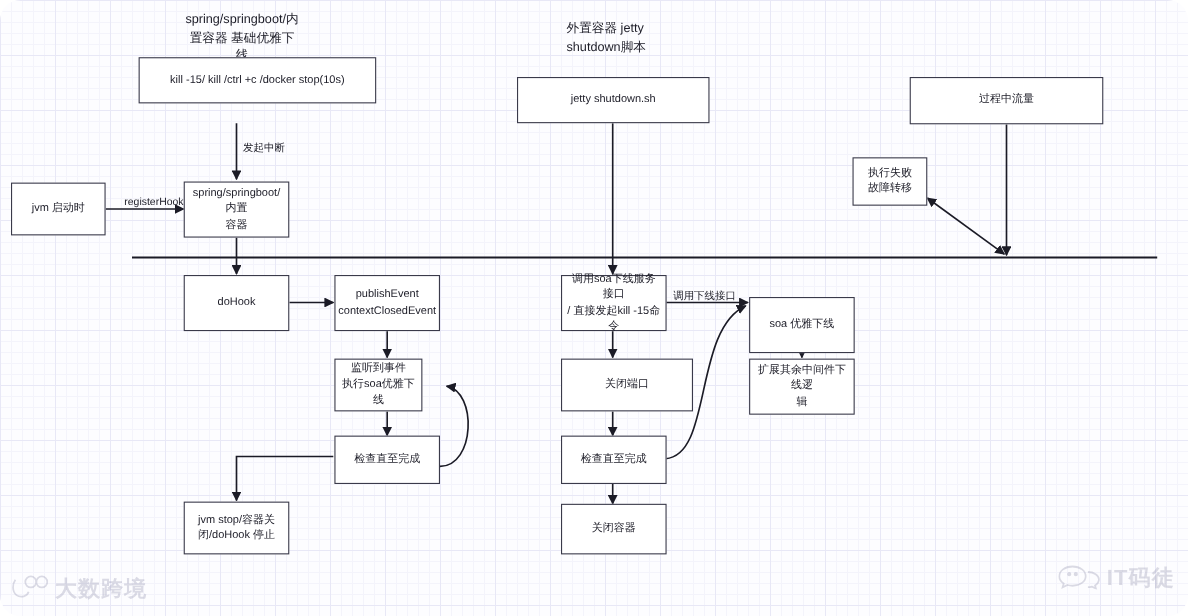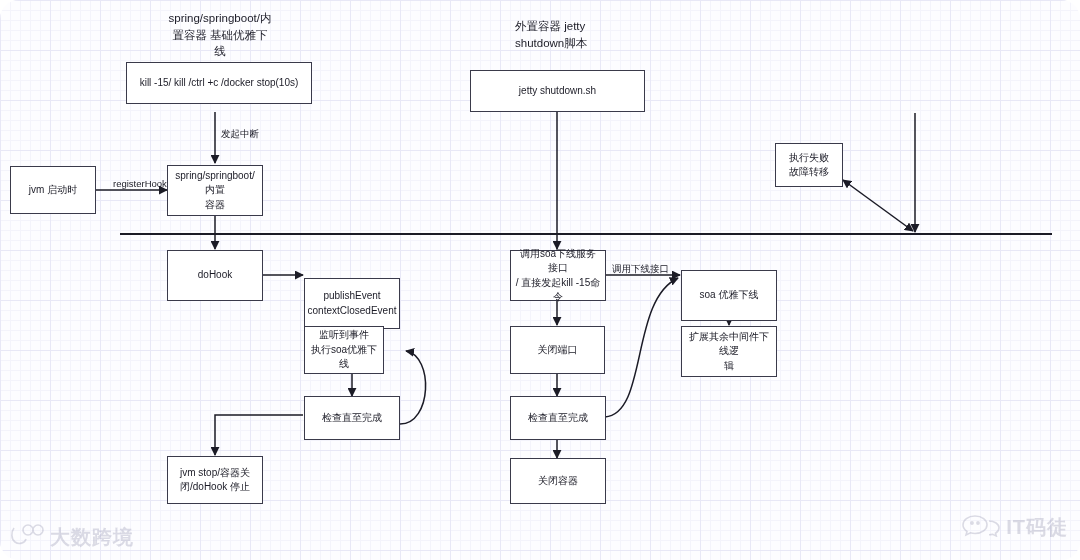--- a/index.html
+++ b/index.html
@@ -58,21 +58,21 @@
     position: absolute;
     font-size: 9.5px;
     color: #1b1b26;
     text-align: right;
     white-space: nowrap;
     background: transparent;
   }
   .watermark {
     position: absolute;
     display: flex;
-    align-items: center;
+    align-items: flex-start;
     gap: 6px;
     opacity: 0.30;
     color: #8d8da8;
     font-size: 20px;
     font-weight: bold;
     letter-spacing: 1px;
     user-select: none;
   }
   .wm-left { left: 10px; bottom: 8px; }
   .wm-right { right: 12px; bottom: 18px; }
@@ -133,50 +133,51 @@
     </g>
   </svg>
 
   <div class="title-label" style="left:150px; top:10px; width:140px;">spring/springboot/内
 置容器 基础优雅下
 线</div>
 
   <div class="title-label" style="left:515px; top:18px; width:150px; text-align:left;">外置容器 jetty
 shutdown脚本</div>
 
-  <div class="node" style="left:126px; top:62px; width:186px; height:42px;">kill -15/ kill /ctrl +c /docker stop(10s)</div>
+  <div class="node" style="left:126px; top:52px; width:216px; height:42px;">kill -15/ kill /ctrl +c /docker stop(10s)</div>
 
   <div class="node" style="left:470px; top:70px; width:175px; height:42px;">jetty shutdown.sh</div>
 
+  <div class="node" style="left:827px; top:70px; width:176px; height:43px;">过程中流量</div>
 
   <div class="node" style="left:10px; top:166px; width:86px; height:48px;">jvm 启动时</div>
 
   <div class="node" style="left:775px; top:143px; width:68px; height:44px;">执行失败
 故障转移</div>
 
   <div class="node" style="left:167px; top:250px; width:96px; height:51px;">doHook</div>
 
   <div class="node" style="left:167px; top:165px; width:96px; height:51px;">spring/springboot/内置
 容器</div>
 
-  <div class="node" style="left:304px; top:250px; width:96px; height:51px;margin-top:28px;">publishEvent
+  <div class="node" style="left:304px; top:250px; width:96px; height:51px;">publishEvent
 contextClosedEvent</div>
 
   <div class="node" style="left:304px; top:326px; width:80px; height:48px;">监听到事件
 执行soa优雅下线</div>
 
   <div class="node" style="left:304px; top:396px; width:96px; height:44px;">检查直至完成</div>
 
   <div class="node" style="left:167px; top:456px; width:96px; height:48px;">jvm stop/容器关
 闭/doHook 停止</div>
 
   <div class="node" style="left:510px; top:250px; width:96px; height:51px;">调用soa下线服务接口
 / 直接发起kill -15命令</div>
 
-  <div class="node" style="left:510px; top:326px; width:95px; height:48px;">关闭端口</div>
+  <div class="node" style="left:510px; top:326px; width:120px; height:48px;">关闭端口</div>
 
   <div class="node" style="left:510px; top:396px; width:96px; height:44px;">检查直至完成</div>
 
   <div class="node" style="left:510px; top:458px; width:96px; height:46px;">关闭容器</div>
 
   <div class="node" style="left:681px; top:250px; width:96px; height:51px;margin-top:20px;">soa 优雅下线</div>
 
   <div class="node" style="left:681px; top:326px; width:96px; height:51px;">扩展其余中间件下线逻
 辑</div>
 

